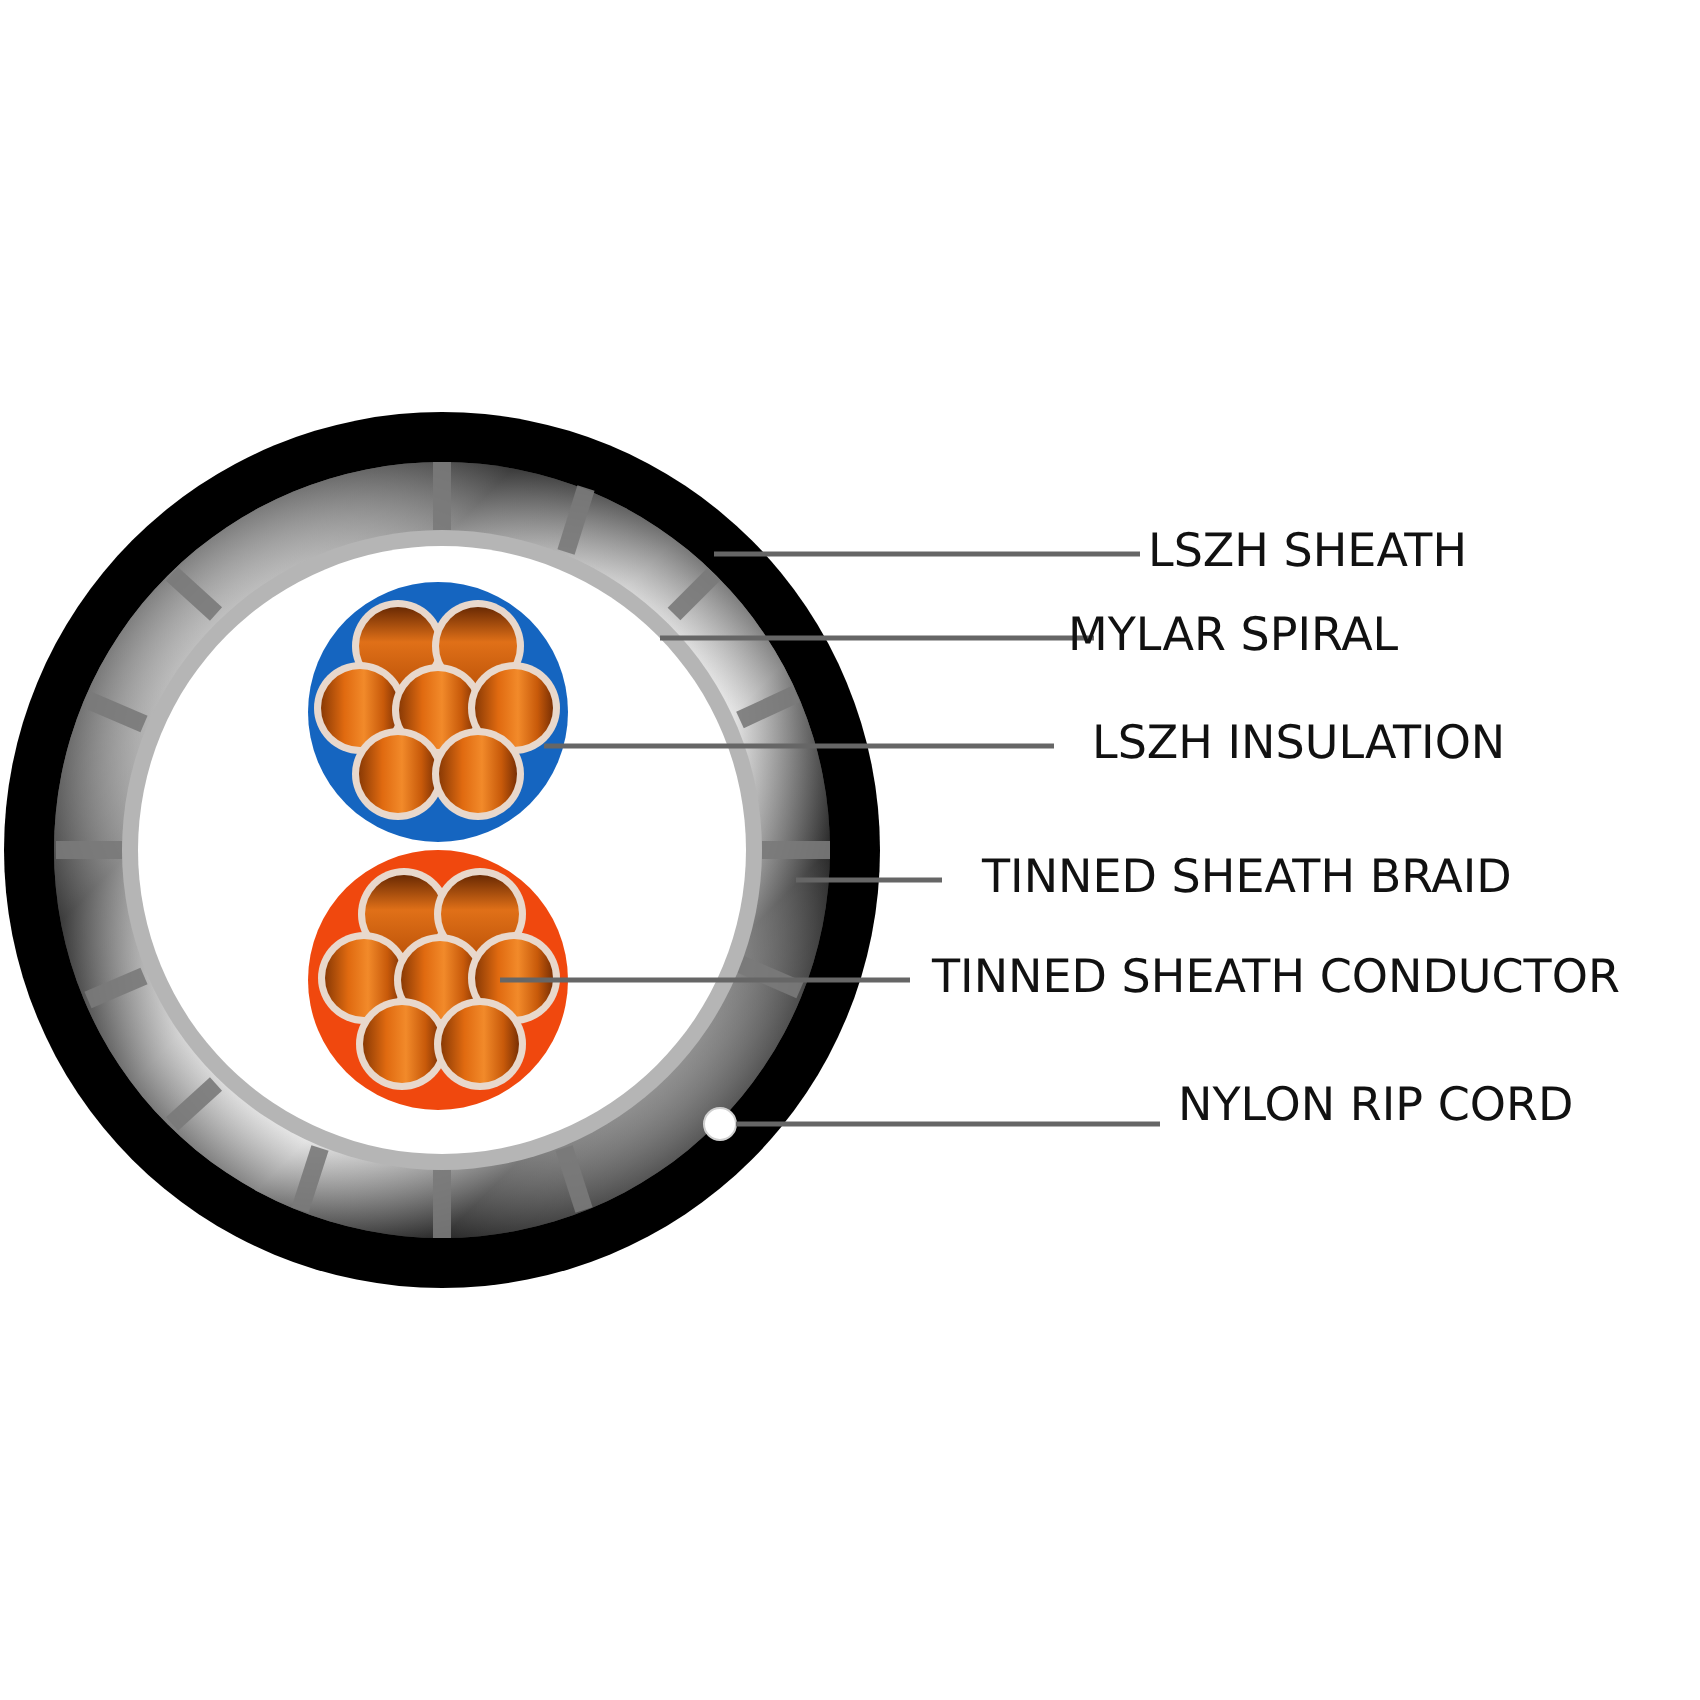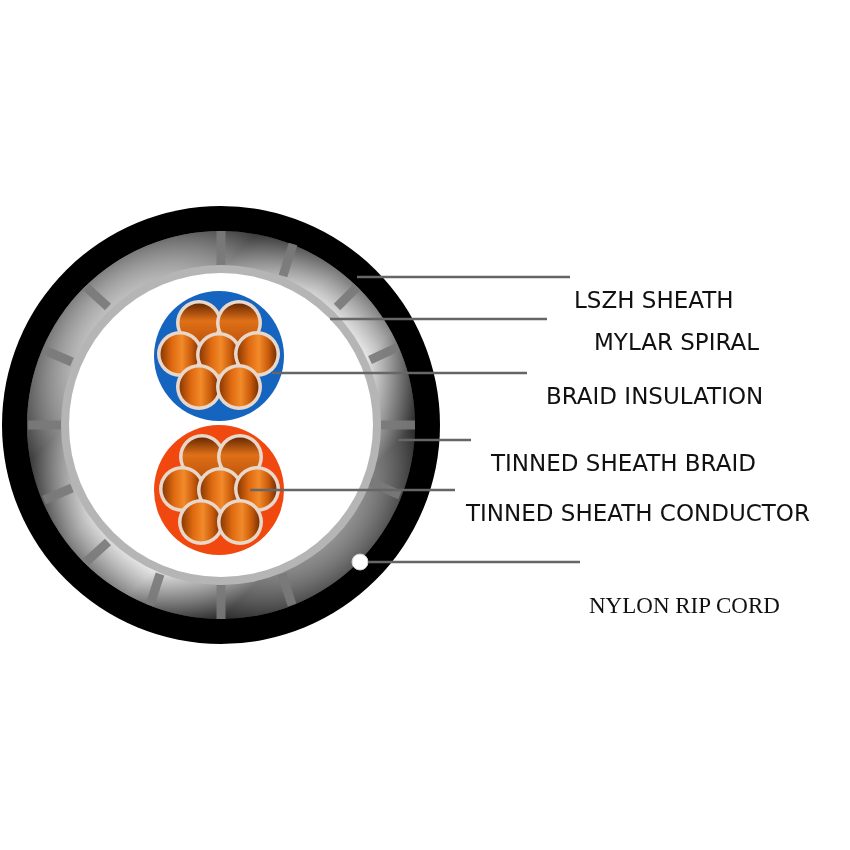--- a/index.html
+++ b/index.html
@@ -1,18 +1,18 @@
 <!DOCTYPE html>
 <html><head>
 <meta charset="utf-8">
 <style>
   html, body { margin:0; padding:0; background:#ffffff; }
   body { width:850px; height:850px; position:relative; overflow:hidden; font-family:"DejaVu Sans", "Liberation Sans", sans-serif; }
   #diagram { position:absolute; left:0; top:0; width:850px; height:850px; }
-  .label { position:absolute; font-size:23px; color:#111; white-space:nowrap; letter-spacing:0px; line-height:1; font-family:"DejaVu Sans", sans-serif;margin-top:24px; }
+  .label { position:absolute; font-size:23px; color:#111; white-space:nowrap; letter-spacing:0px; line-height:1; font-family:"DejaVu Sans", sans-serif; }
 </style>
 </head>
 <body>
 
 <svg id="diagram" width="850" height="850" viewBox="0 0 850 850" xmlns="http://www.w3.org/2000/svg">
   <defs>
     <linearGradient id="braidGrad" x1="0" y1="0" x2="1" y2="1">
       <stop offset="0" stop-color="#9a9a9a"></stop>
       <stop offset="0.15" stop-color="#e8e8e8"></stop>
       <stop offset="0.3" stop-color="#6a6a6a"></stop>
@@ -101,17 +101,17 @@
     <line x1="357" y1="277" x2="570" y2="277"></line>
     <line x1="330" y1="319" x2="547" y2="319"></line>
     <line x1="272" y1="373" x2="527" y2="373"></line>
     <line x1="398" y1="440" x2="471" y2="440"></line>
     <line x1="250" y1="490" x2="455" y2="490"></line>
     <line x1="368" y1="562" x2="580" y2="562"></line>
   </g>
 </svg>
 
 <div class="label" style="left:574px; top:265px;">LSZH SHEATH</div>
-<div class="label" style="left:594px; top:307px;">MYLAR SPIRAL</div>
-<div class="label" style="left:546px; top:361px;">BRAID INSULATION</div>
+<div class="label" style="left:534px; top:307px;">MYLAR SPIRAL</div>
+<div class="label" style="left:546px; top:361px;">LSZH INSULATION</div>
 <div class="label" style="left:491px; top:428px;">TINNED SHEATH BRAID</div>
 <div class="label" style="left:466px; top:478px;">TINNED SHEATH CONDUCTOR</div>
-<div class="label" style="left:589px; top:570px;font-family:Liberation Serif, serif;">NYLON RIP CORD</div>
+<div class="label" style="left:589px; top:542px;">NYLON RIP CORD</div>
 
 </body></html>

